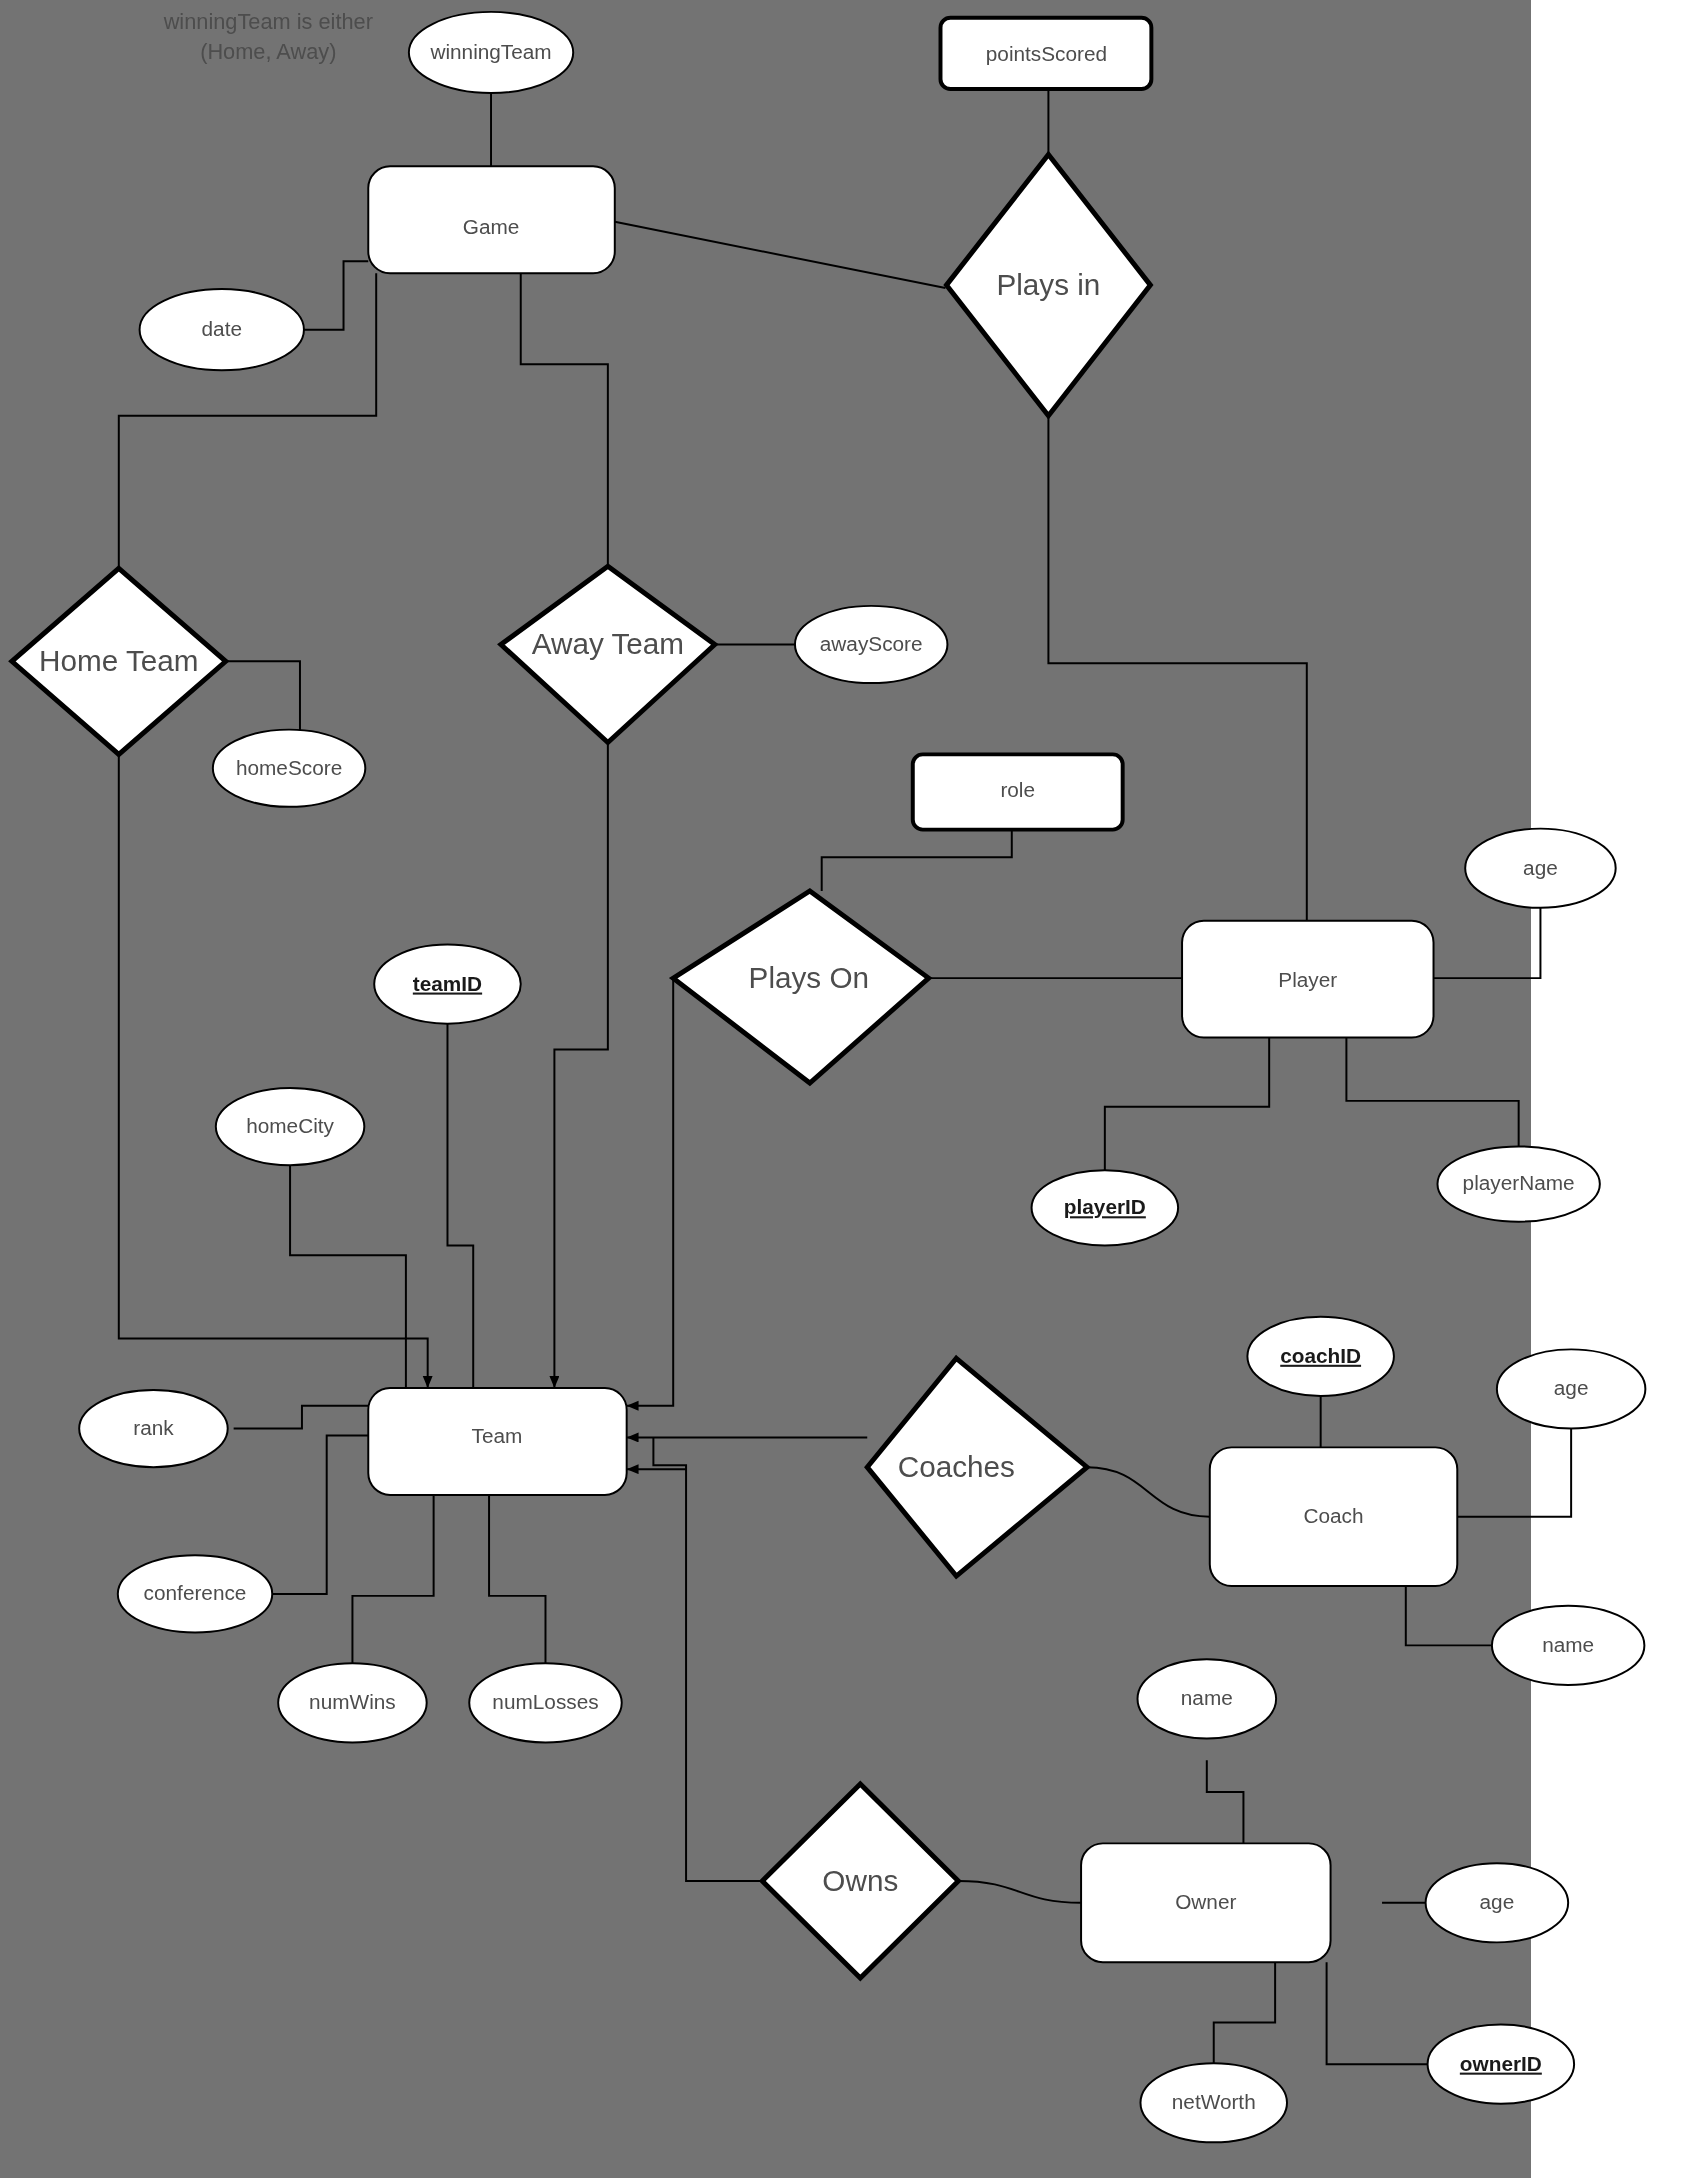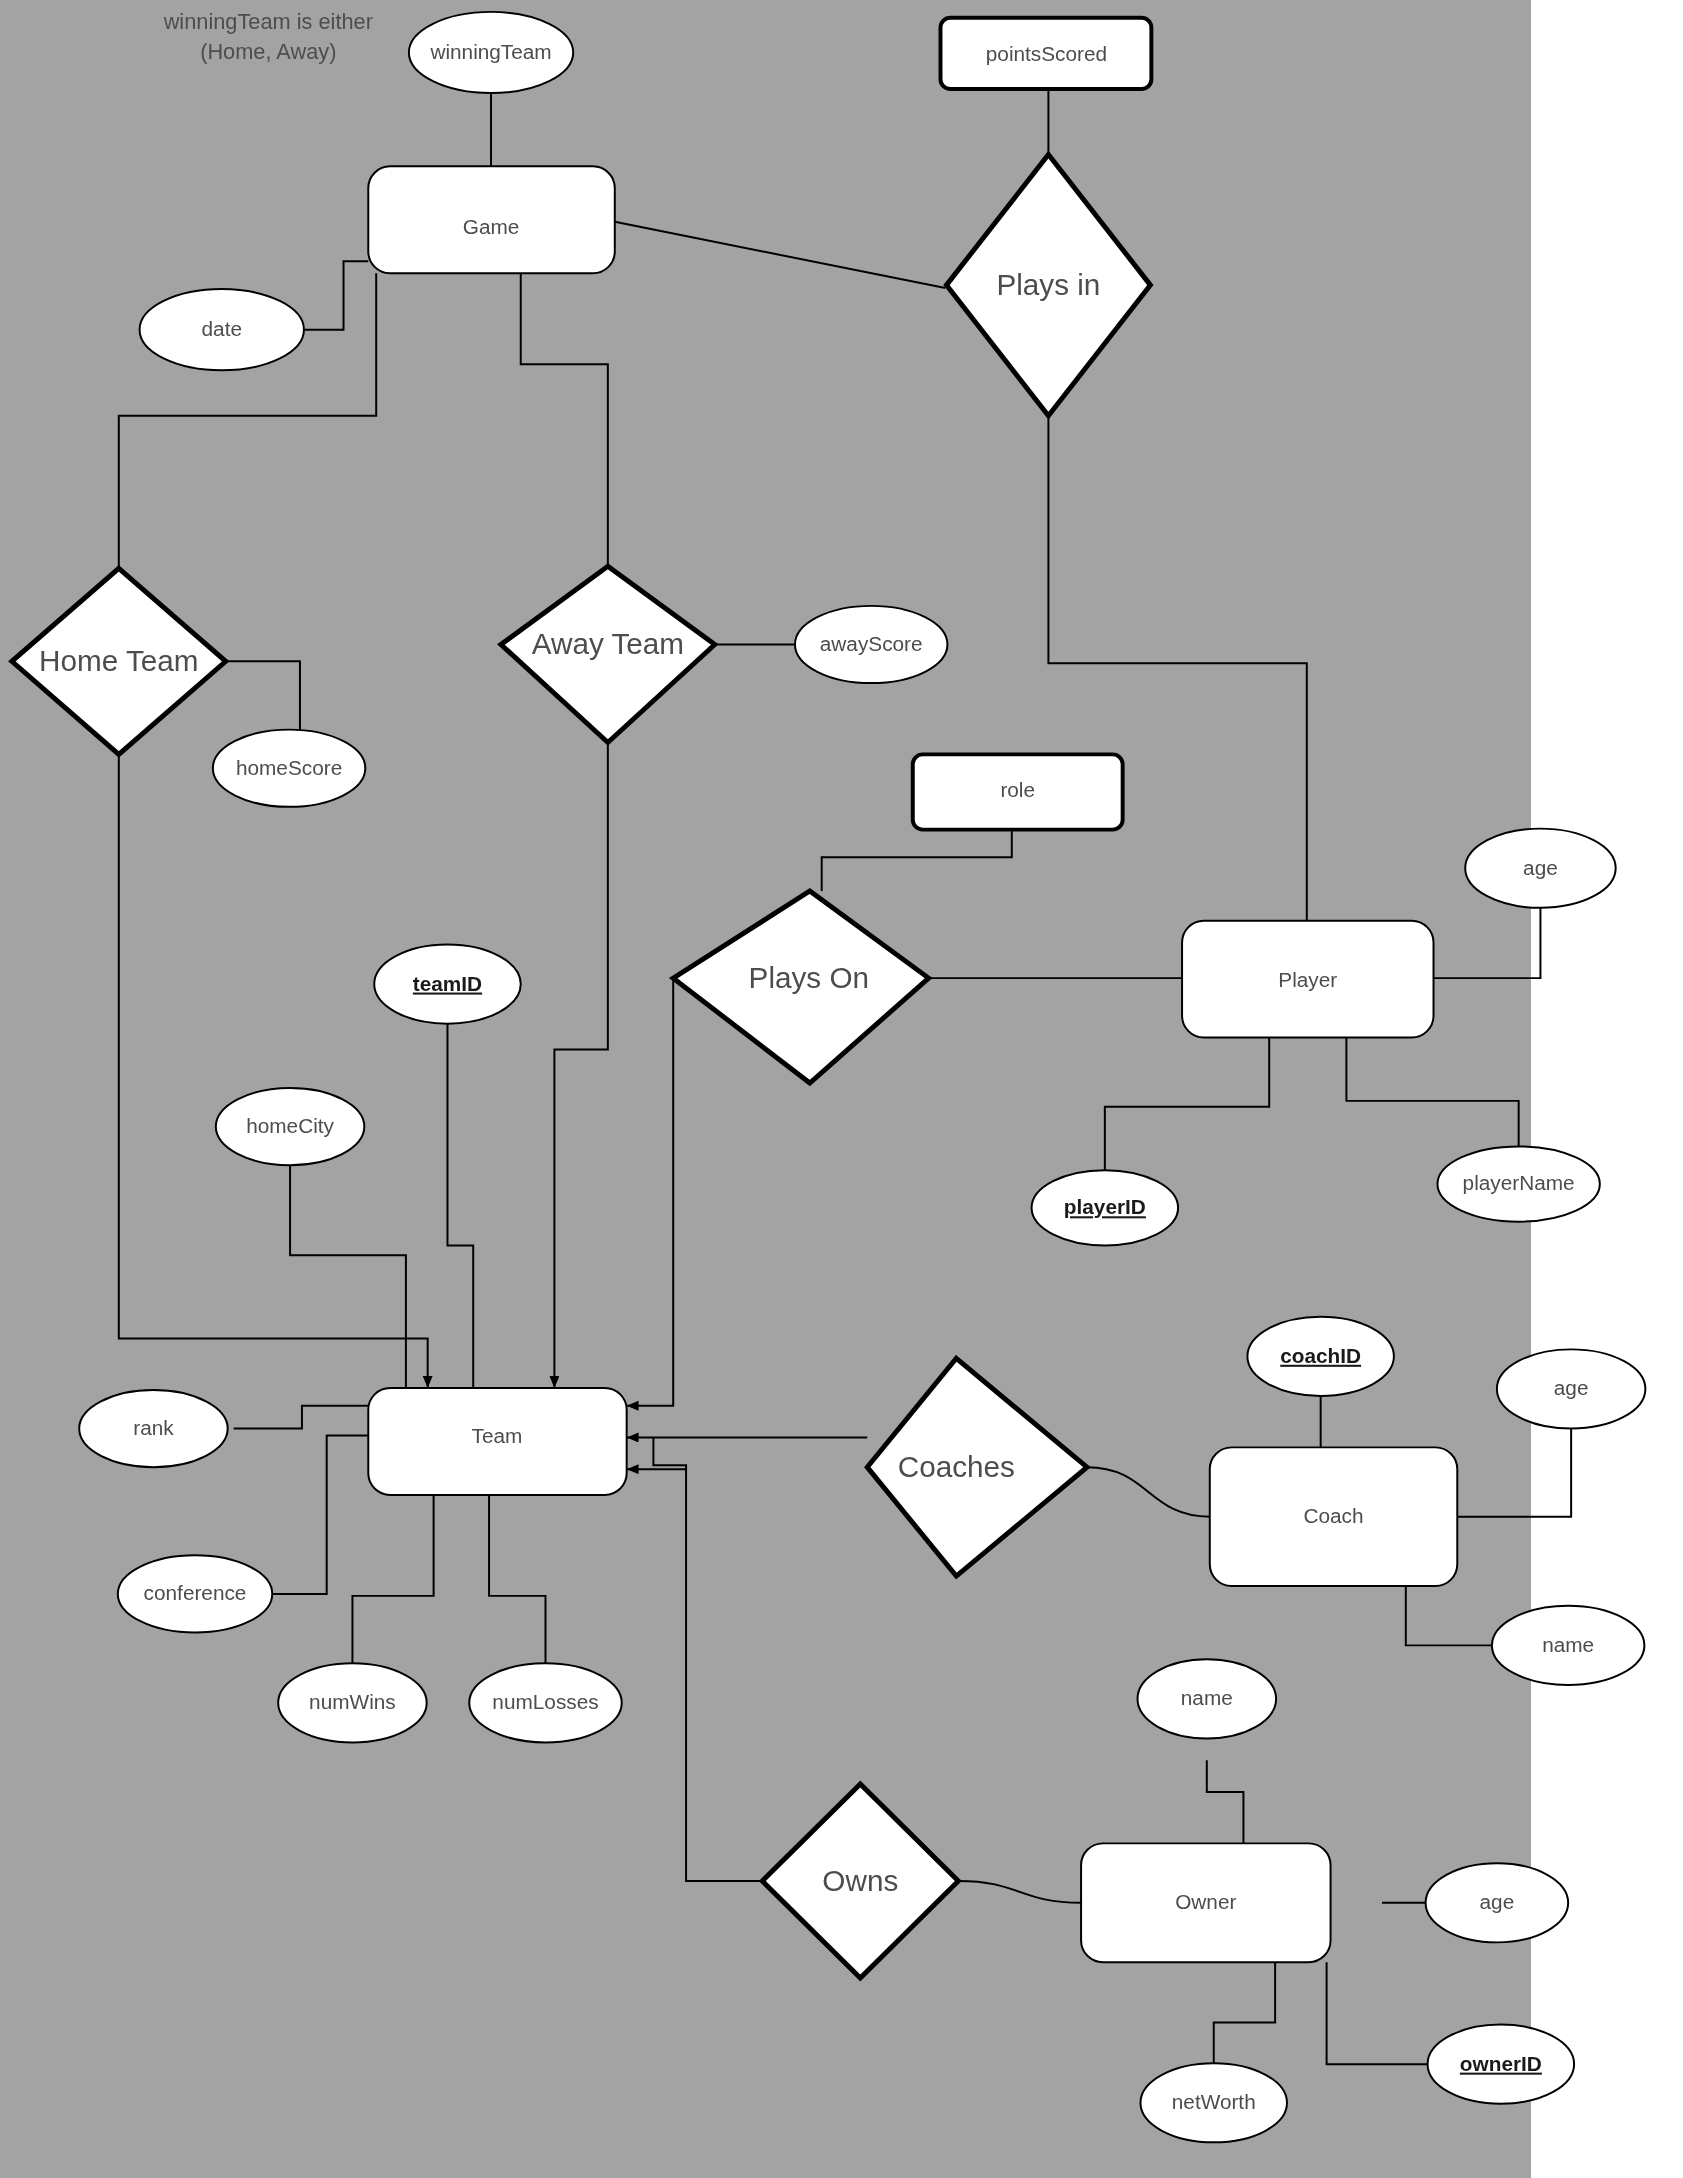--- a/index.html
+++ b/index.html
@@ -4,21 +4,21 @@
 <style>
   html, body {
     margin: 0;
     padding: 0;
     background: #ffffff;
   }
   #canvas {
     position: relative;
     width: 1531px;
     height: 2178px;
-    background: #a3a3a3;
+    background: #737373;
     font-family: "Liberation Sans", sans-serif;
   }
   svg#diagram {
     position: absolute;
     top: 0; left: 0;
     width: 1683px;
     height: 2178px;
     display: block;
   }
   .edge {

